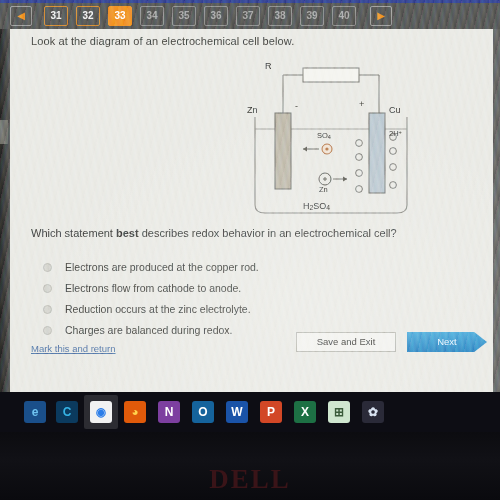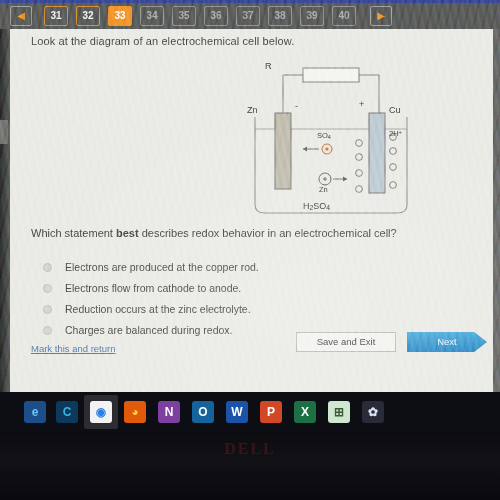--- a/index.html
+++ b/index.html
@@ -193,23 +193,23 @@
     border-radius: 2px;
   }
 
   
   #bezel {
     position: absolute; left: 0; top: 432px; width: 500px; height: 68px;
     background: linear-gradient(180deg,#0c0c10 0%, #111116 40%, #0a0a0e 100%);
     z-index: 12;
   }
   #dell {
-    position: absolute; left: 0; top: 8px; width: 500px;
+    position: absolute; left: 0; top: 32px; width: 500px;
     text-align: center;
-    font-size: 16px; font-weight: bold;
+    font-size: 27px; font-weight: bold;
     letter-spacing: 2px;
     color: #3a1418;
     font-family: "Liberation Serif", serif;
   }
 </style>
 </head>
 <body>
 
 <div id="photo">
 

